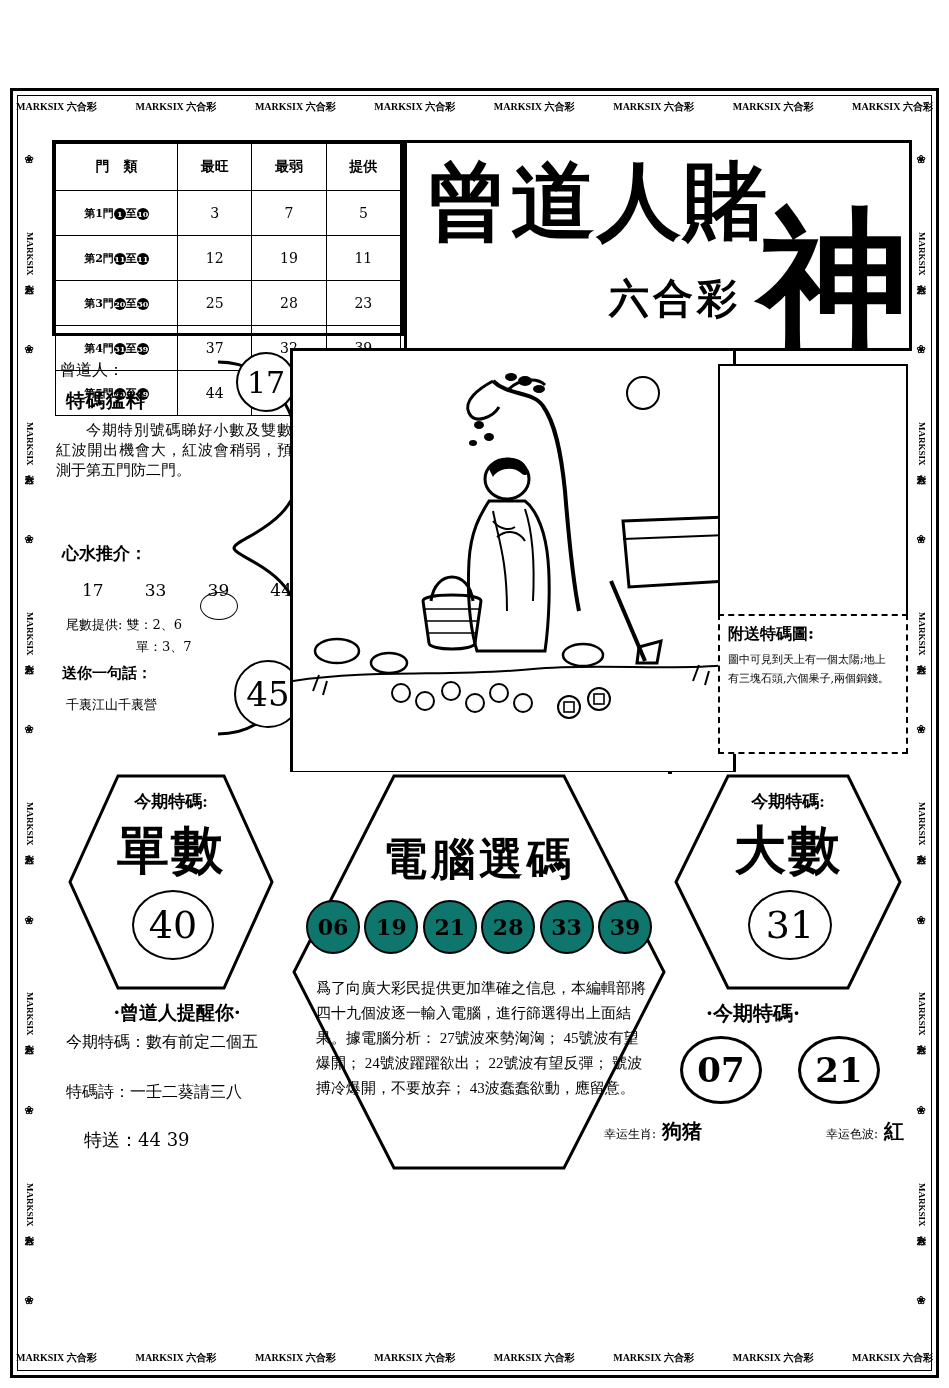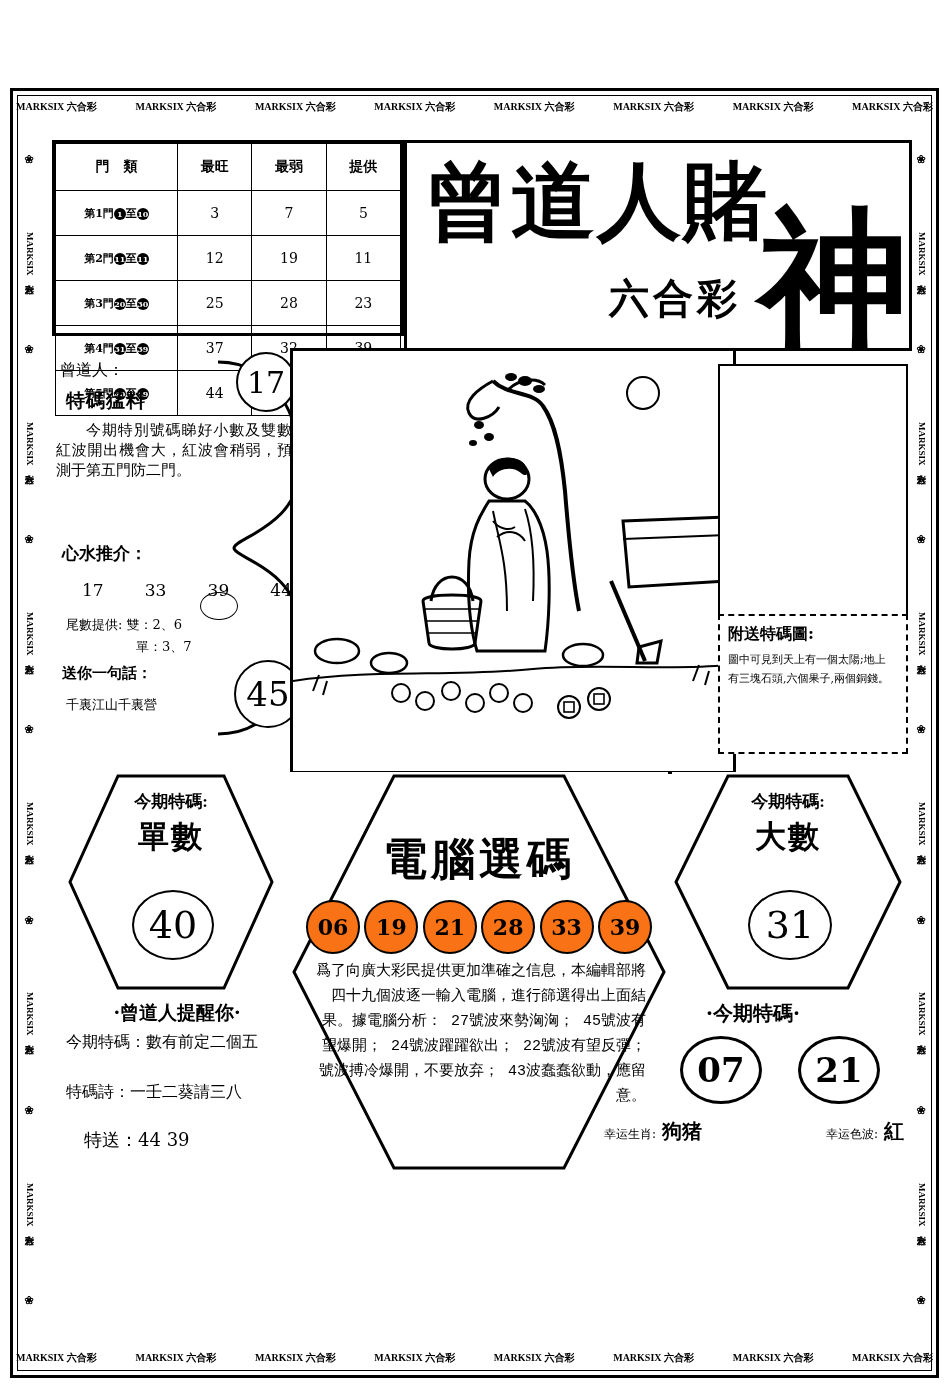--- a/index.html
+++ b/index.html
@@ -72,31 +72,31 @@
   
   .rpanel{position:absolute;left:718px;top:364px;width:186px;height:250px;border:2px solid #000;background:#fff;}
   .rdotted{position:absolute;left:718px;top:614px;width:186px;height:136px;border:2px dashed #000;background:#fff;}
   .rd-title{position:absolute;left:8px;top:8px;font-size:16px;font-weight:bold;font-family:"DejaVu Serif",serif;}
   .rd-body{position:absolute;left:8px;top:34px;width:168px;font-size:11px;line-height:19px;font-family:"DejaVu Serif",serif;}
 
   
   .hex{position:absolute;background:#fff;}
   .hex svg{position:absolute;left:0;top:0;}
   .hexlbl{position:absolute;width:100%;text-align:center;font-size:17px;font-family:Liberation Serif, serif;font-weight:bold;}
-  .hexbig{position:absolute;width:100%;text-align:center;font-size:31px;font-weight:bold;font-family:"DejaVu Serif",serif;letter-spacing:2px;}
+  .hexbig{position:absolute;width:100%;text-align:center;font-size:52px;font-weight:bold;font-family:"DejaVu Serif",serif;letter-spacing:2px;}
   .hexcirc{position:absolute;border:2.5px solid #000;border-radius:50%;display:flex;align-items:center;justify-content:center;font-size:38px;font-family:"DejaVu Serif",serif;background:#fff;}
 
   .hexL{left:66px;top:772px;width:210px;height:220px;}
   .hexR{left:672px;top:772px;width:232px;height:220px;}
   .hexC{left:290px;top:772px;width:378px;height:400px;}
 
   .cpu-title{position:absolute;left:0;top:58px;width:100%;text-align:center;font-size:44px;font-weight:bold;font-family:"DejaVu Serif",serif;letter-spacing:4px;}
   .cpu-balls{position:absolute;left:16px;top:128px;width:346px;display:flex;justify-content:space-between;}
-  .cpu-ball{width:50px;height:50px;border:2.5px solid #000;border-radius:50%;display:flex;align-items:center;justify-content:center;font-size:22px;font-weight:bold;font-family:"DejaVu Serif",serif;background:#f97316;}
-  .cpu-text{position:absolute;left:26px;top:187px;width:330px;font-size:15px;line-height:25px;font-family:Liberation Mono, monospace;text-align:right;}
+  .cpu-ball{width:50px;height:50px;border:2.5px solid #000;border-radius:50%;display:flex;align-items:center;justify-content:center;font-size:22px;font-weight:bold;font-family:"DejaVu Serif",serif;background:#0f766e;}
+  .cpu-text{position:absolute;left:26px;top:204px;width:330px;font-size:15px;line-height:25px;font-family:Liberation Serif, serif;text-align:left;}
 
   
   .bl-title{position:absolute;left:62px;top:1000px;width:230px;text-align:center;font-size:19px;font-weight:bold;font-family:"DejaVu Serif",serif;}
   .bl-row{position:absolute;font-size:16px;font-family:"DejaVu Serif",serif;}
   .bl-r1{left:66px;top:1032px;}
   .bl-r2{left:66px;top:1082px;}
   .bl-r3{left:84px;top:1128px;font-size:18px;}
 
   
   .br-title{position:absolute;left:608px;top:1000px;width:290px;text-align:center;font-size:20px;font-weight:bold;font-family:"DejaVu Serif",serif;}

